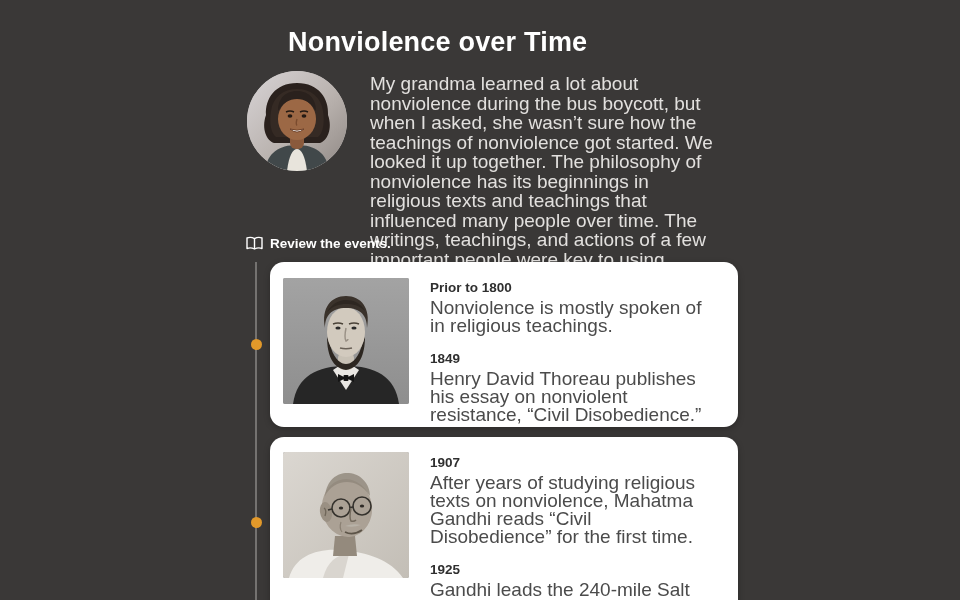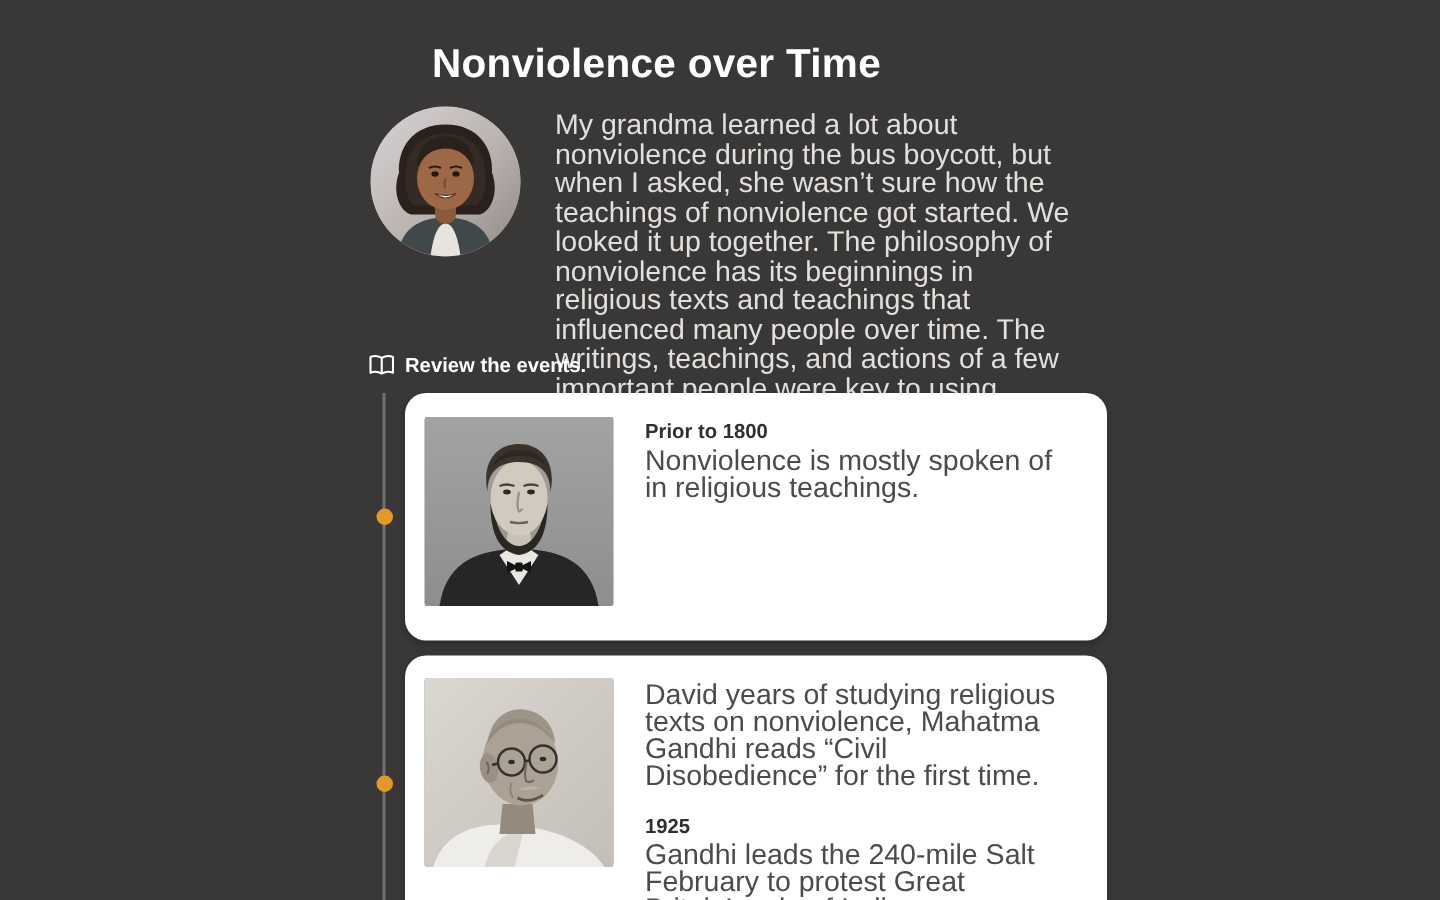--- a/index.html
+++ b/index.html
@@ -171,20 +171,24 @@
         <path d="M63 50 Q61 60 63 63 Q65 62 65 61" stroke="#9a9186" stroke-width="1.5" fill="none"></path>
 
         <path d="M57 70 Q63 71.5 69 70" stroke="#6a6157" stroke-width="1.6" fill="none"></path>
       </svg>
     </div>
     <div class="card-text">
       <div class="event-block">
         <div class="event-year">Prior to 1800</div>
         <p class="event-desc">Nonviolence is mostly spoken of in religious teachings.</p>
       </div>
+      <div class="event-block">
+        <div class="event-year">1849</div>
+        <p class="event-desc">Henry David Thoreau publishes his essay on nonviolent resistance, “Civil Disobedience.”</p>
+      </div>
     </div>
   </div>
 
   <div class="event-card card-2">
     <div class="card-photo">
       <svg width="126" height="126" viewBox="0 0 126 126">
         <defs>
           <linearGradient id="gabg" x1="0" y1="0" x2="1" y2="1">
             <stop offset="0" stop-color="#dbd7d1"></stop>
             <stop offset="1" stop-color="#c3beb6"></stop>
@@ -215,21 +219,22 @@
         <path d="M68 56 Q66 66 68 69 Q71 70 73 68" stroke="#736a5d" stroke-width="1.5" fill="none"></path>
 
         <path d="M62 74 Q70 71 78 73 Q70 76 62 74 Z" fill="#b8b2a8"></path>
 
         <path d="M62 80 Q70 84 79 78" stroke="#5c5448" stroke-width="1.8" fill="none"></path>
         <path d="M58 70 Q56 76 59 80" stroke="#8a8073" stroke-width="1.2" fill="none"></path>
       </svg>
     </div>
     <div class="card-text">
       <div class="event-block">
-        <p class="event-desc">David years of studying religious texts on nonviolence, Mahatma Gandhi reads “Civil Disobedience” for the first time.</p>
+        <div class="event-year">1907</div>
+        <p class="event-desc">After years of studying religious texts on nonviolence, Mahatma Gandhi reads “Civil Disobedience” for the first time.</p>
       </div>
       <div class="event-block">
         <div class="event-year">1925</div>
         <p class="event-desc">Gandhi leads the 240-mile Salt February to protest Great Britain’s rule of India.</p>
       </div>
     </div>
   </div>
 
 </div>
 

